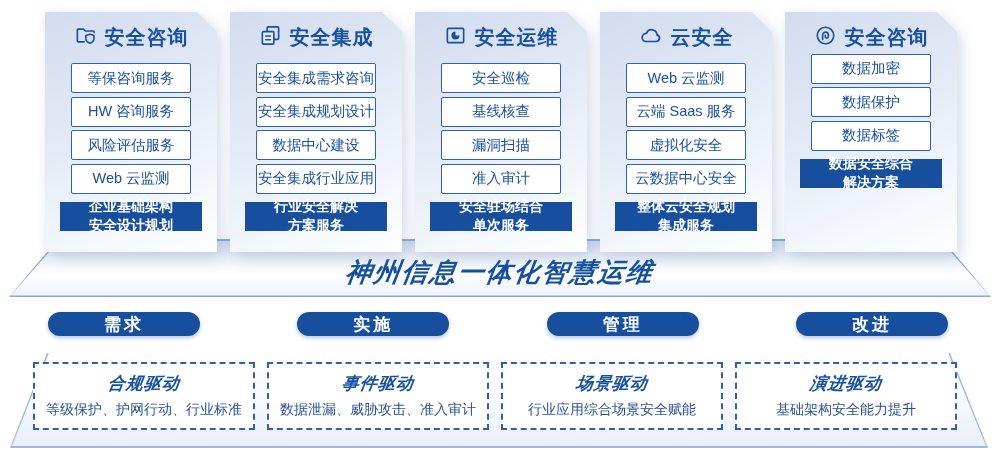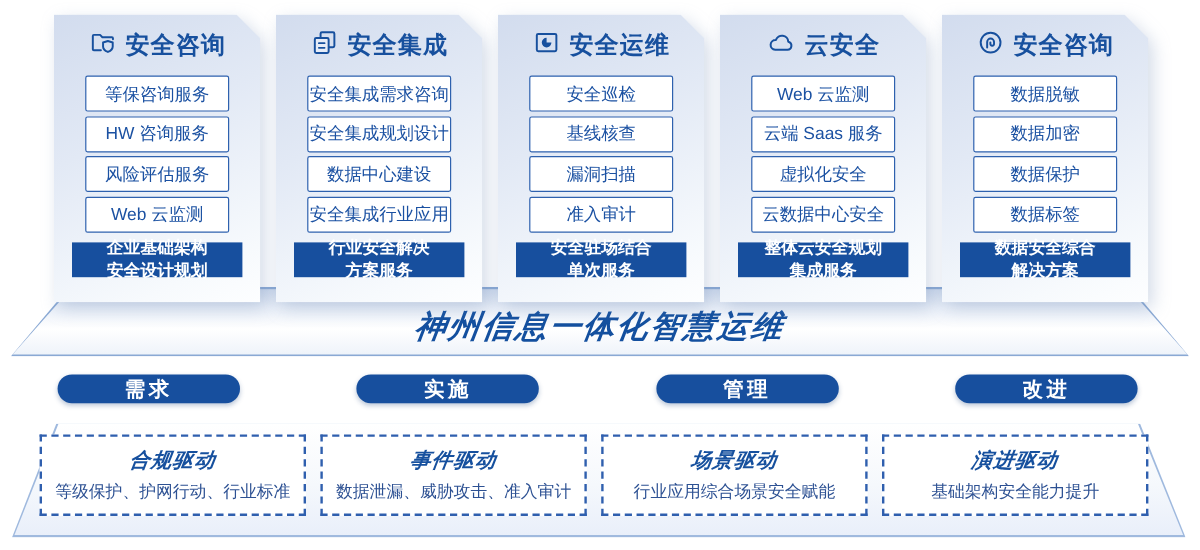--- a/index.html
+++ b/index.html
@@ -174,21 +174,20 @@
     <div class="panel">
       <div class="col-header">
         <span>
           <svg class="ic" width="23" height="23" viewBox="0 0 24 24">
             <circle cx="12" cy="12" r="8.6"></circle>
             <path d="M9 16.2v-4.7a3 3 0 0 1 6 0v1.6a1.6 1.6 0 0 1-3.2 0v-1.3"></path>
           </svg>
         </span>
         <span>安全咨询</span>
       </div>
-      <div class="svc-item first">数据脱敏</div>
       <div class="svc-item">数据加密</div>
       <div class="svc-item">数据保护</div>
       <div class="svc-item">数据标签</div>
       <div class="col-footer">
         <div>数据安全综合</div>
         <div>解决方案</div>
       </div>
     </div>
   </div>
 

